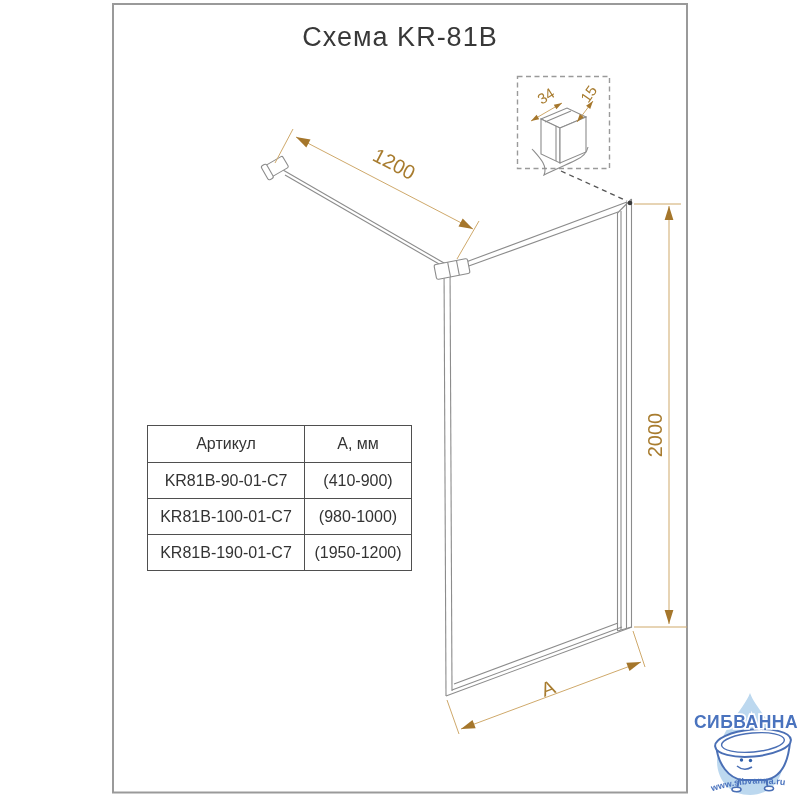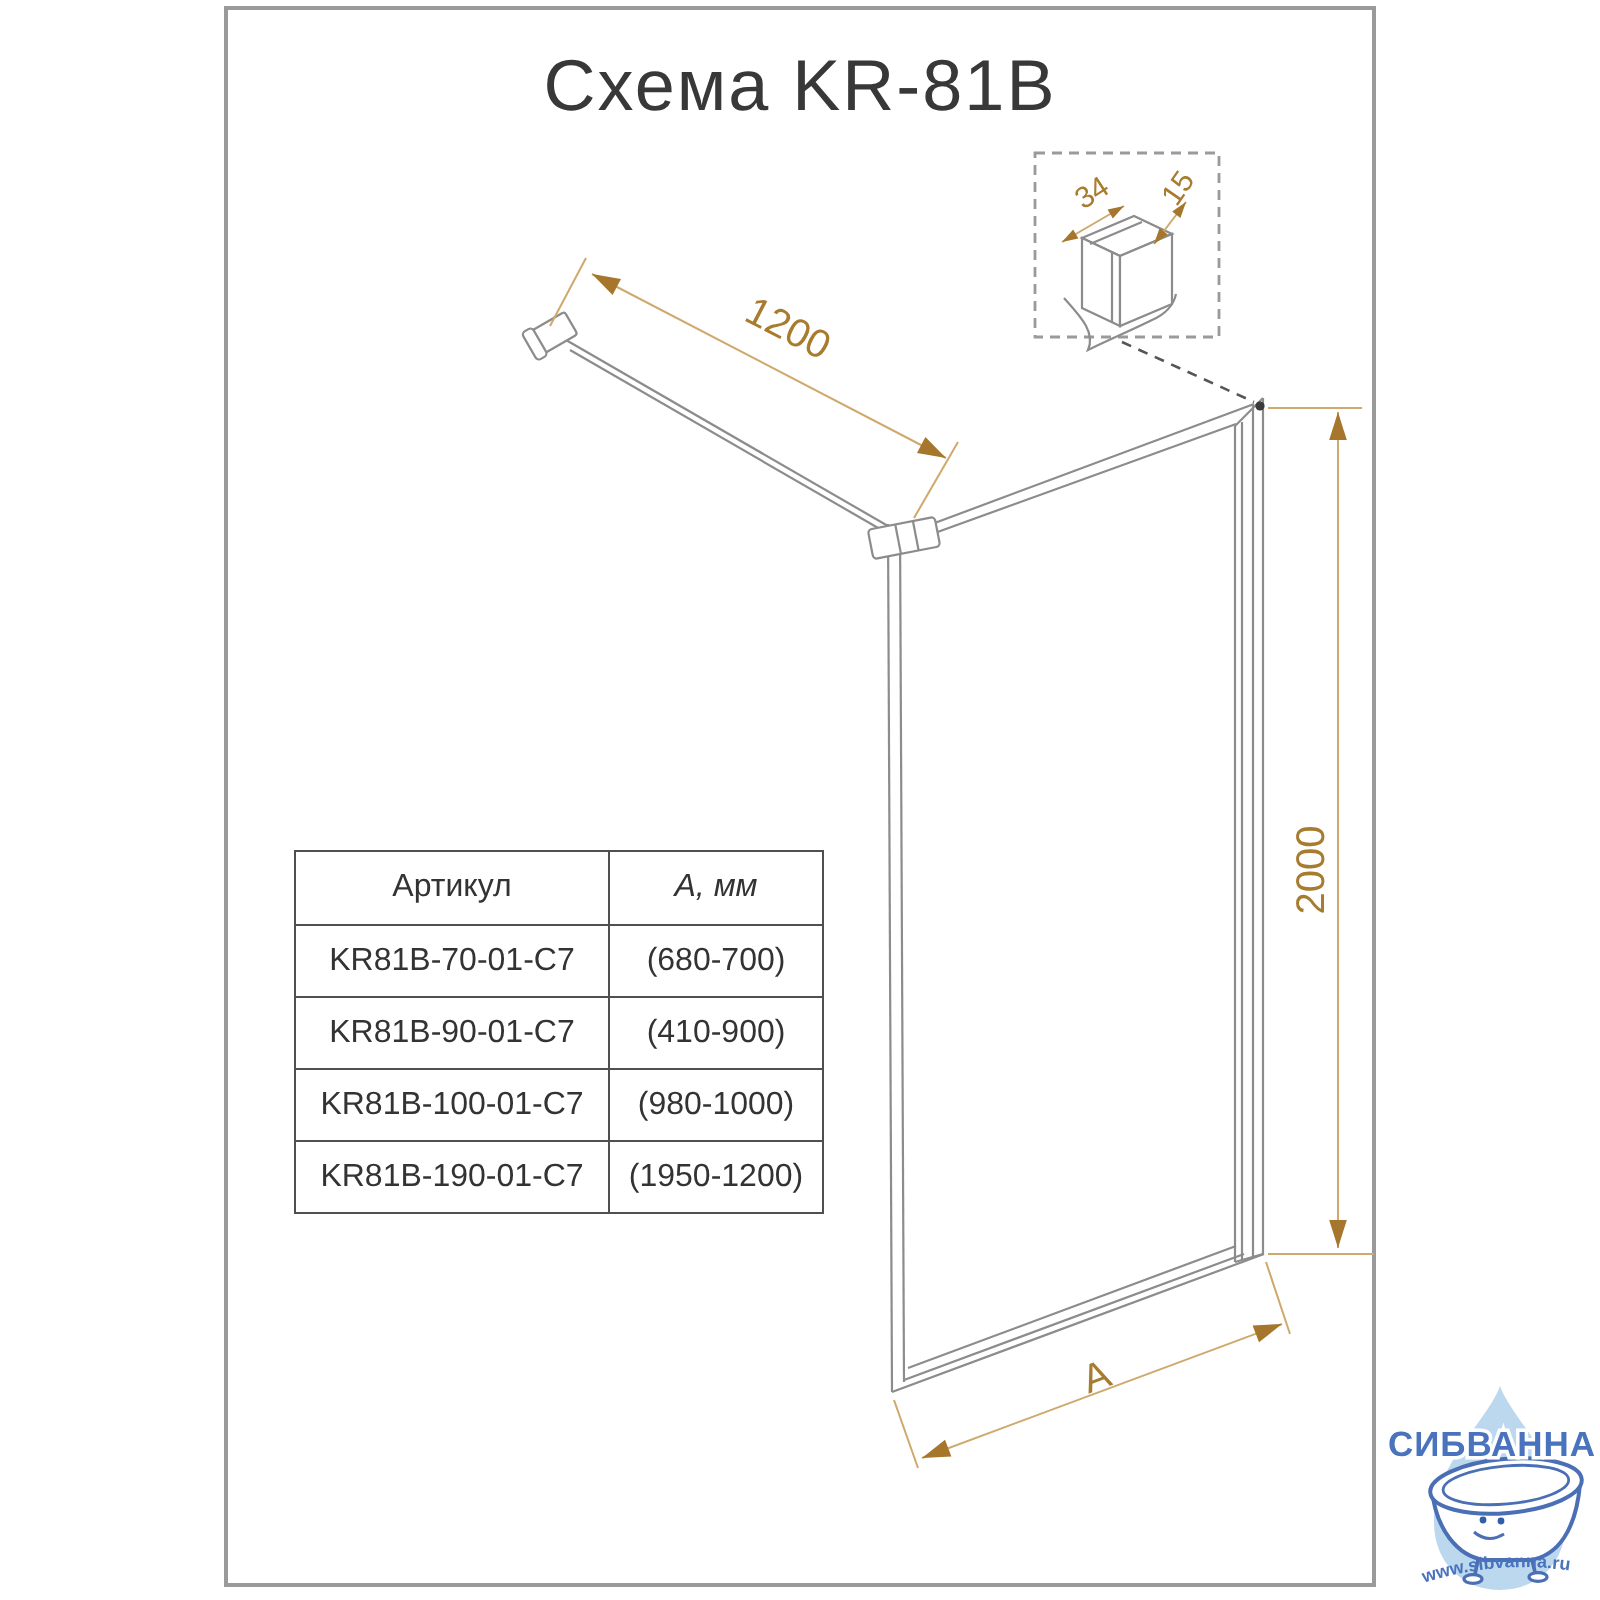--- a/index.html
+++ b/index.html
@@ -1,35 +1,35 @@
 <!DOCTYPE html>
 <html><head>
 <meta charset="utf-8">
 <style>
   html,body{margin:0;padding:0;background:#fff;}
   .stage{position:relative;width:800px;height:800px;background:#fff;overflow:hidden;
          font-family:"Liberation Sans",sans-serif;}
   .diagram-title{position:absolute;left:113px;top:22px;width:574px;text-align:center;
-         font-size:36px;letter-spacing:1px;color:#383838;}
+         font-size:27px;letter-spacing:1px;color:#383838;}
   svg{position:absolute;left:0;top:0;}
   .ln{stroke:#8c8c8c;stroke-width:1.1;fill:none;}
   .ln-w{stroke:#8c8c8c;stroke-width:1.1;fill:#fff;}
   .gold-ln{stroke:#cfa96b;stroke-width:1;fill:none;}
   .gold-fill{fill:#a5762b;stroke:none;}
   .dim-text{fill:#a87c2f;font-family:"Liberation Sans",sans-serif;font-size:20px;}
   .dim-text-small{fill:#a87c2f;font-family:"Liberation Sans",sans-serif;font-size:15px;}
   .dash{stroke:#9a9a9a;stroke-width:1.4;fill:none;stroke-dasharray:5 3.5;}
   .leader{stroke:#555;stroke-width:1.3;fill:none;stroke-dasharray:5 4;}
   .size-table{position:absolute;left:147px;top:425px;width:262px;border-collapse:collapse;
          table-layout:fixed;background:#fff;font-size:16px;color:#333;}
   .size-table th,.size-table td{border:1px solid #4f4f4f;text-align:center;padding:0;
          font-weight:normal;height:35px;white-space:nowrap;}
   .size-table th{height:36px;}
   .col-article{width:156px;}
-  .col-size{width:106px;font-style:italic;}
+  .col-size{width:106px;}
   .tub{stroke:#4a6fb5;fill:#fff;}
   .brand-text{font-family:"Liberation Sans",sans-serif;font-weight:bold;font-size:17.5px;
          letter-spacing:.5px;fill:#4a73be;stroke:#fff;stroke-width:3.5px;paint-order:stroke;}
   .url-text{font-family:"Liberation Sans",sans-serif;font-weight:bold;font-size:9px;fill:#4a73be;}
 </style>
 </head>
 <body>
 
 <div class="stage">
 
@@ -131,24 +131,20 @@
 
   <table class="size-table">
     <thead>
       <tr>
         <th class="col-article">Артикул</th>
         <th class="col-size">А, мм</th>
       </tr>
     </thead>
     <tbody>
       <tr>
-        <td>KR81B-70-01-C7</td>
-        <td>(680-700)</td>
-      </tr>
-      <tr>
         <td>KR81B-90-01-C7</td>
         <td>(410-900)</td>
       </tr>
       <tr>
         <td>KR81B-100-01-C7</td>
         <td>(980-1000)</td>
       </tr>
       <tr>
         <td>KR81B-190-01-C7</td>
         <td>(1950-1200)</td>

